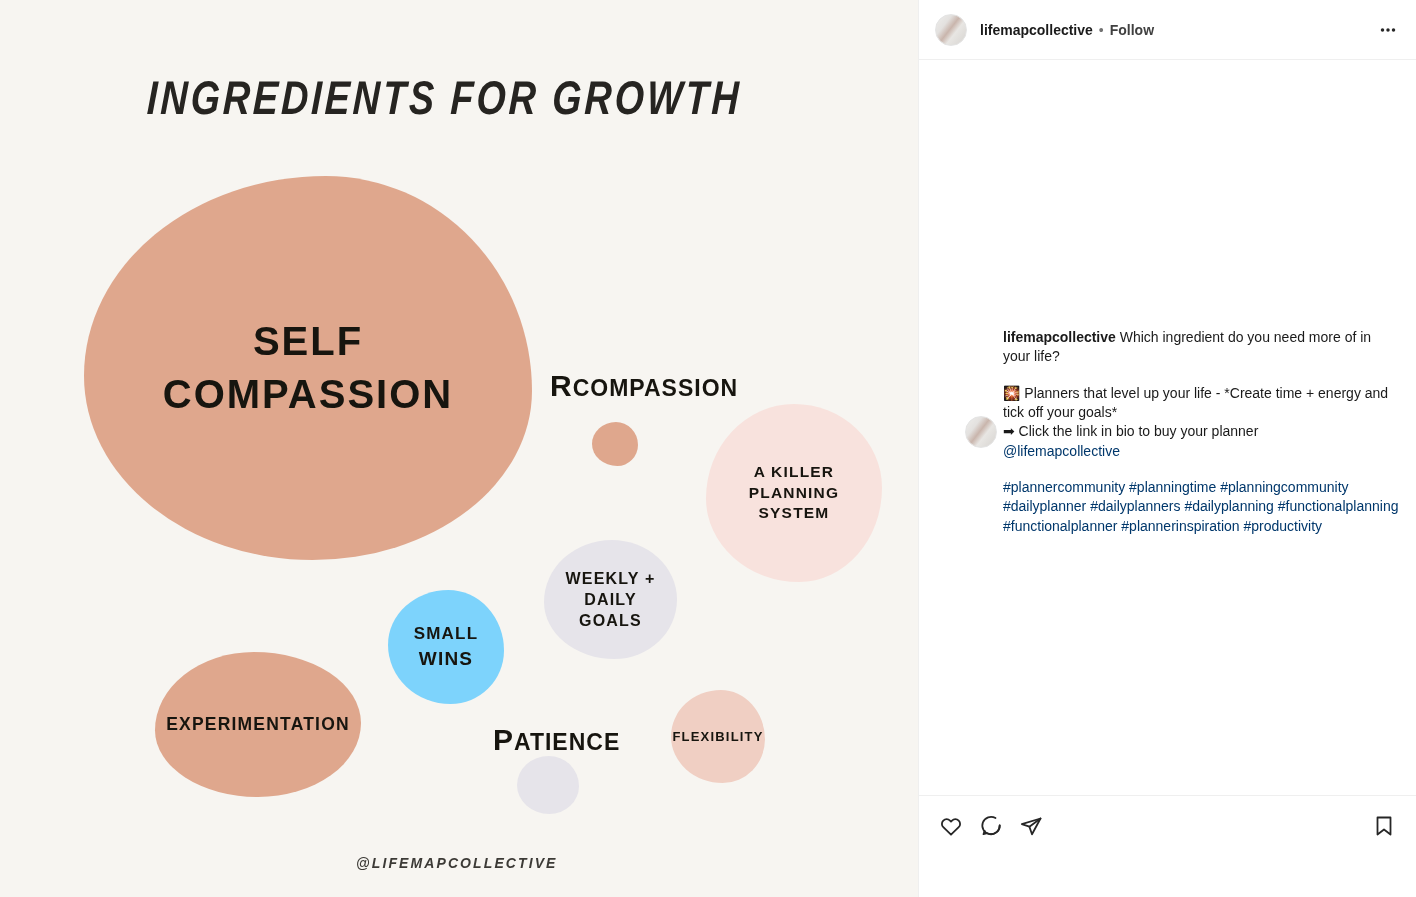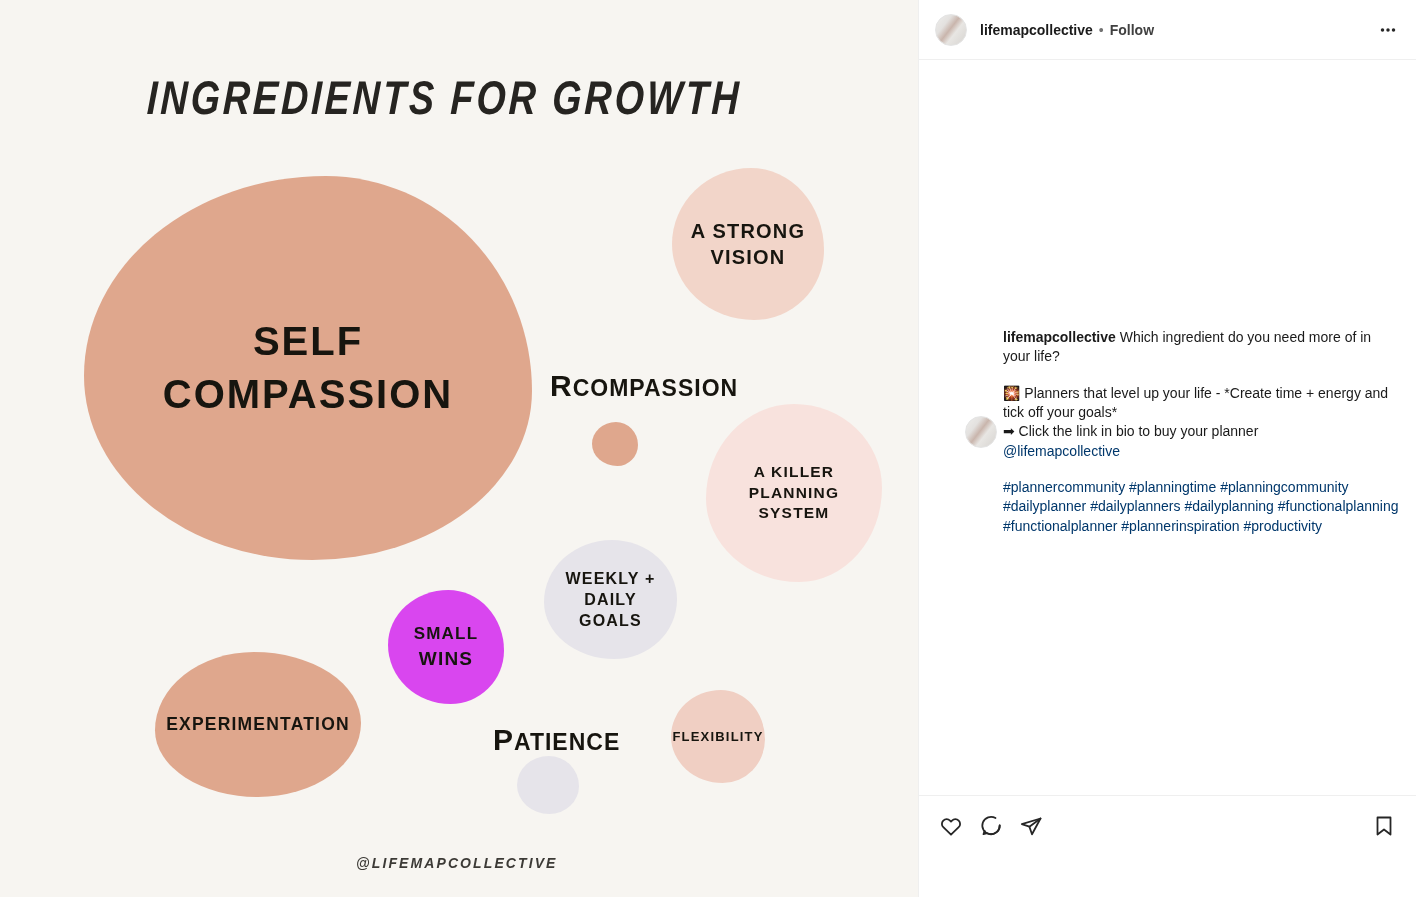--- a/index.html
+++ b/index.html
@@ -83,21 +83,21 @@
     border-radius: 52% 48% 45% 55% / 50% 52% 48% 50%;
   }
   #blob-weekly-goals {
     left: 544px; top: 540px; width: 133px; height: 119px;
     background: #e6e4ea;
     border-radius: 51% 49% 47% 53% / 52% 50% 50% 48%;
     font-size: 16px;
   }
   #blob-small-wins {
     left: 388px; top: 590px; width: 116px; height: 114px;
-    background: #d946ef;
+    background: #7dd3fc;
     border-radius: 52% 48% 46% 54% / 48% 53% 47% 52%;
     font-size: 17px;
   }
   #blob-small-wins .line-2 { font-size: 19px; }
   #blob-experimentation {
     left: 155px; top: 652px; width: 206px; height: 145px;
     background: #dfa78d;
     border-radius: 48% 52% 50% 50% / 54% 49% 51% 46%;
     font-size: 17.5px;
   }
@@ -244,26 +244,20 @@
 
     <div class="graphic-title">INGREDIENTS FOR GROWTH</div>
 
     <div class="blob" id="blob-self-compassion">
       <span class="blob-label">
         <span>SELF</span><br>
         <span>COMPASSION</span>
       </span>
     </div>
 
-    <div class="blob" id="blob-strong-vision">
-      <span class="blob-label">
-        <span>A STRONG</span><br>
-        <span>VISION</span>
-      </span>
-    </div>
 
     <div class="smallcap-label" id="label-reflection">
       <span class="cap">R</span><span class="rest">COMPASSION</span>
     </div>
 
     <div class="blob" id="blob-reflection-dot"></div>
 
     <div class="blob" id="blob-killer-planning">
       <span class="blob-label">
         <span>A KILLER PLANNING</span><br>

